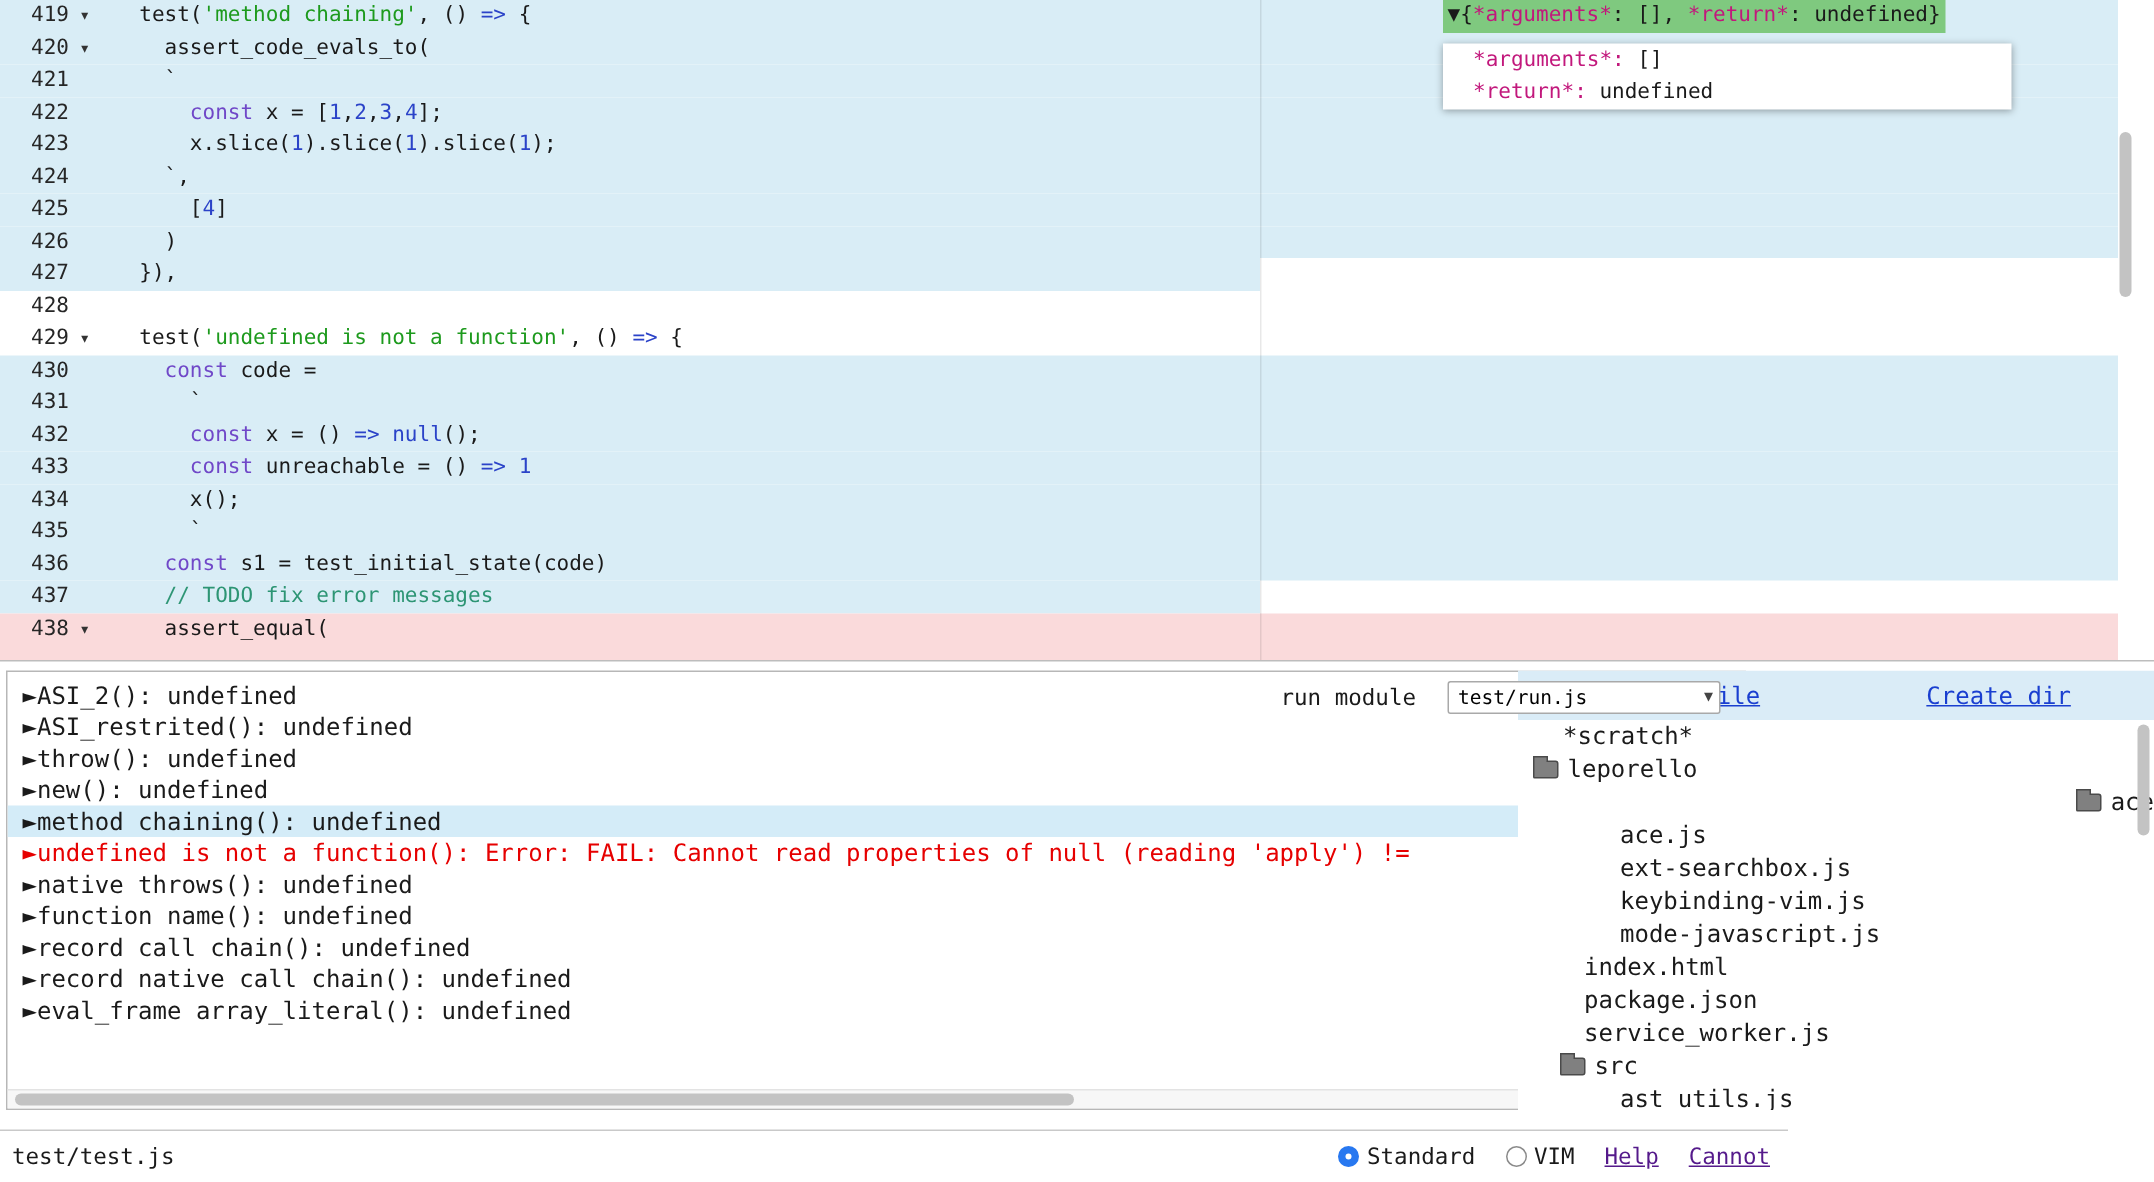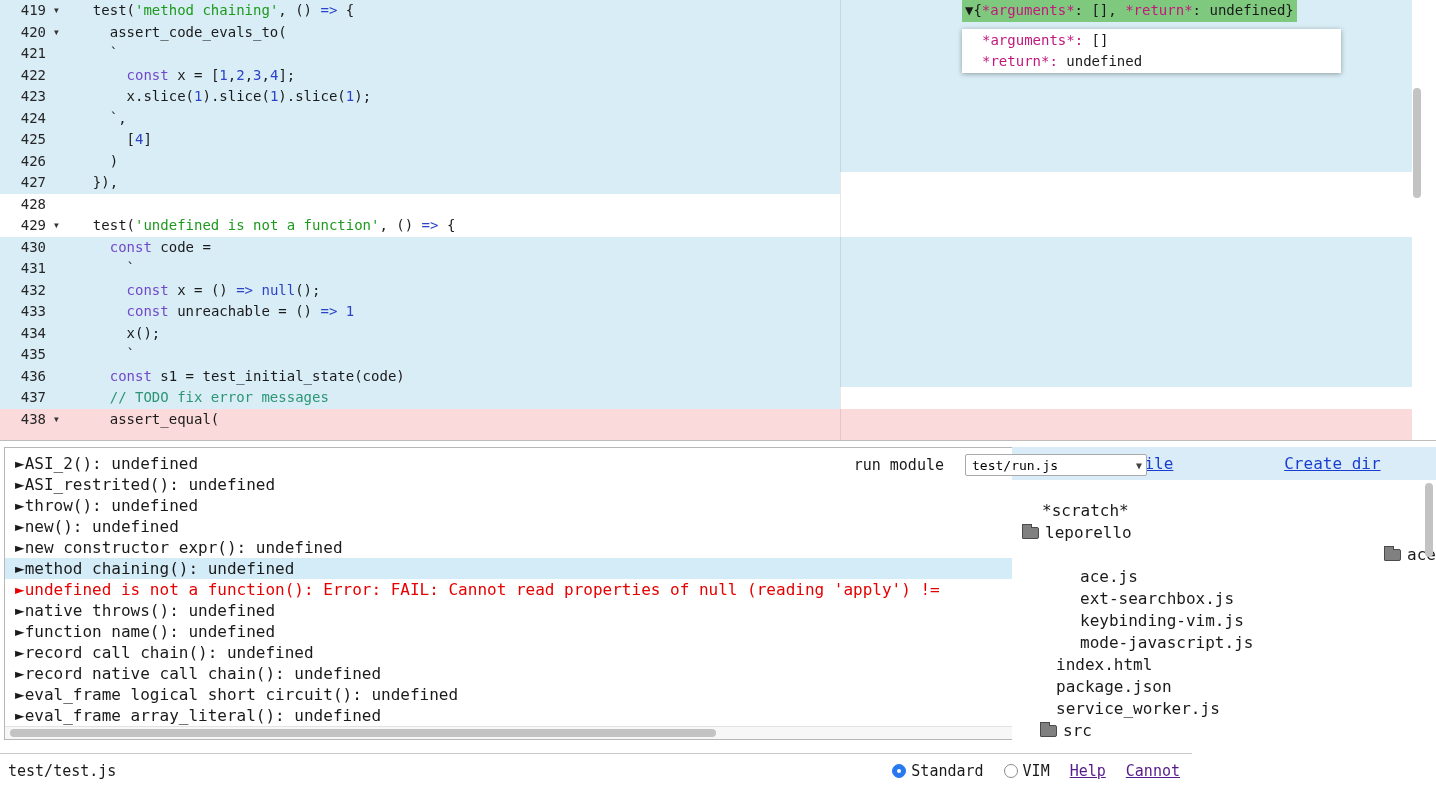--- a/index.html
+++ b/index.html
@@ -41,21 +41,21 @@
   .select-wrap{position:relative;display:inline-block;}
   select{font-family:"DejaVu Sans Mono",monospace;font-size:13px;width:182px;height:22px;border:1px solid #a9a9a9;background:#fff;border-radius:2px;appearance:none;-webkit-appearance:none;padding:0 18px 0 6px;}
   .select-arrow{position:absolute;right:5px;top:50%;transform:translateY(-50%);font-size:10px;color:#444;pointer-events:none;}
   #hscroll{position:absolute;left:0;bottom:0;width:100%;height:13px;background:#f7f7f7;border-top:1px solid #e3e3e3;}
   #hscroll .thumb{position:absolute;left:5px;top:2px;width:706px;height:8px;background:#c3c3c3;border-radius:4px;cursor:grab;}
 
   
   #files{position:absolute;left:1012px;top:447px;width:424px;height:293px;background:#fff;overflow:hidden;}
   #files-header{height:33px;background:#daecf7;display:flex;align-items:center;justify-content:space-around;font-size:16px;}
   #files-header a{color:var(--link-blue);text-decoration:underline;text-align:center;}
-  #file-tree{padding-top:20px;}
+  #file-tree{padding-top:0;}
   .tree-row{height:22px;line-height:22px;font-size:16px;white-space:pre;display:flex;align-items:center;cursor:pointer;}
   .folder-icon{display:inline-block;width:17px;height:12px;background:#808080;border:1px solid #4a4a4a;border-radius:1px 2px 2px 1px;position:relative;margin-right:6px;flex:none;}
   .folder-icon::before{content:"";position:absolute;left:-1px;top:-4px;width:8px;height:3px;background:#808080;border:1px solid #4a4a4a;border-bottom:none;}
   #files-scrollbar{position:absolute;right:3px;top:36px;width:8px;height:74px;background:#c3c3c3;border-radius:4px;cursor:grab;}
 
   
   #statusbar{position:absolute;left:0;top:753px;width:1192px;height:35px;border-top:1px solid #c9c9c9;background:#fff;display:flex;align-items:center;font-size:15px;}
   #current-file{margin-left:8px;}
   #status-right{margin-left:auto;display:flex;align-items:center;gap:20px;padding-right:12px;}
   .radio-opt{display:flex;align-items:center;gap:5px;cursor:pointer;}
@@ -99,28 +99,26 @@
     </div>
   <div id="editor-scrollbar"></div>
 </div>
 
 <div id="output">
   <div id="output-rows">
       <div class="out-row">►ASI_2(): undefined</div>
       <div class="out-row">►ASI_restrited(): undefined</div>
       <div class="out-row">►throw(): undefined</div>
       <div class="out-row">►new(): undefined</div>
-      <div class="out-row">►new constructor expr(): undefined</div>
       <div class="out-row hl">►method chaining(): undefined</div>
       <div class="out-row err">►undefined is not a function(): Error: FAIL: Cannot read properties of null (reading 'apply') !=</div>
       <div class="out-row">►native throws(): undefined</div>
       <div class="out-row">►function name(): undefined</div>
       <div class="out-row">►record call chain(): undefined</div>
       <div class="out-row">►record native call chain(): undefined</div>
-      <div class="out-row">►eval_frame logical short circuit(): undefined</div>
       <div class="out-row">►eval_frame array_literal(): undefined</div>
     </div>
   <div id="run-module">
     <span>run module</span>
     <span class="select-wrap">
       <select>
         <option>test/run.js</option>
       </select>
       <span class="select-arrow">▼</span>
     </span>

